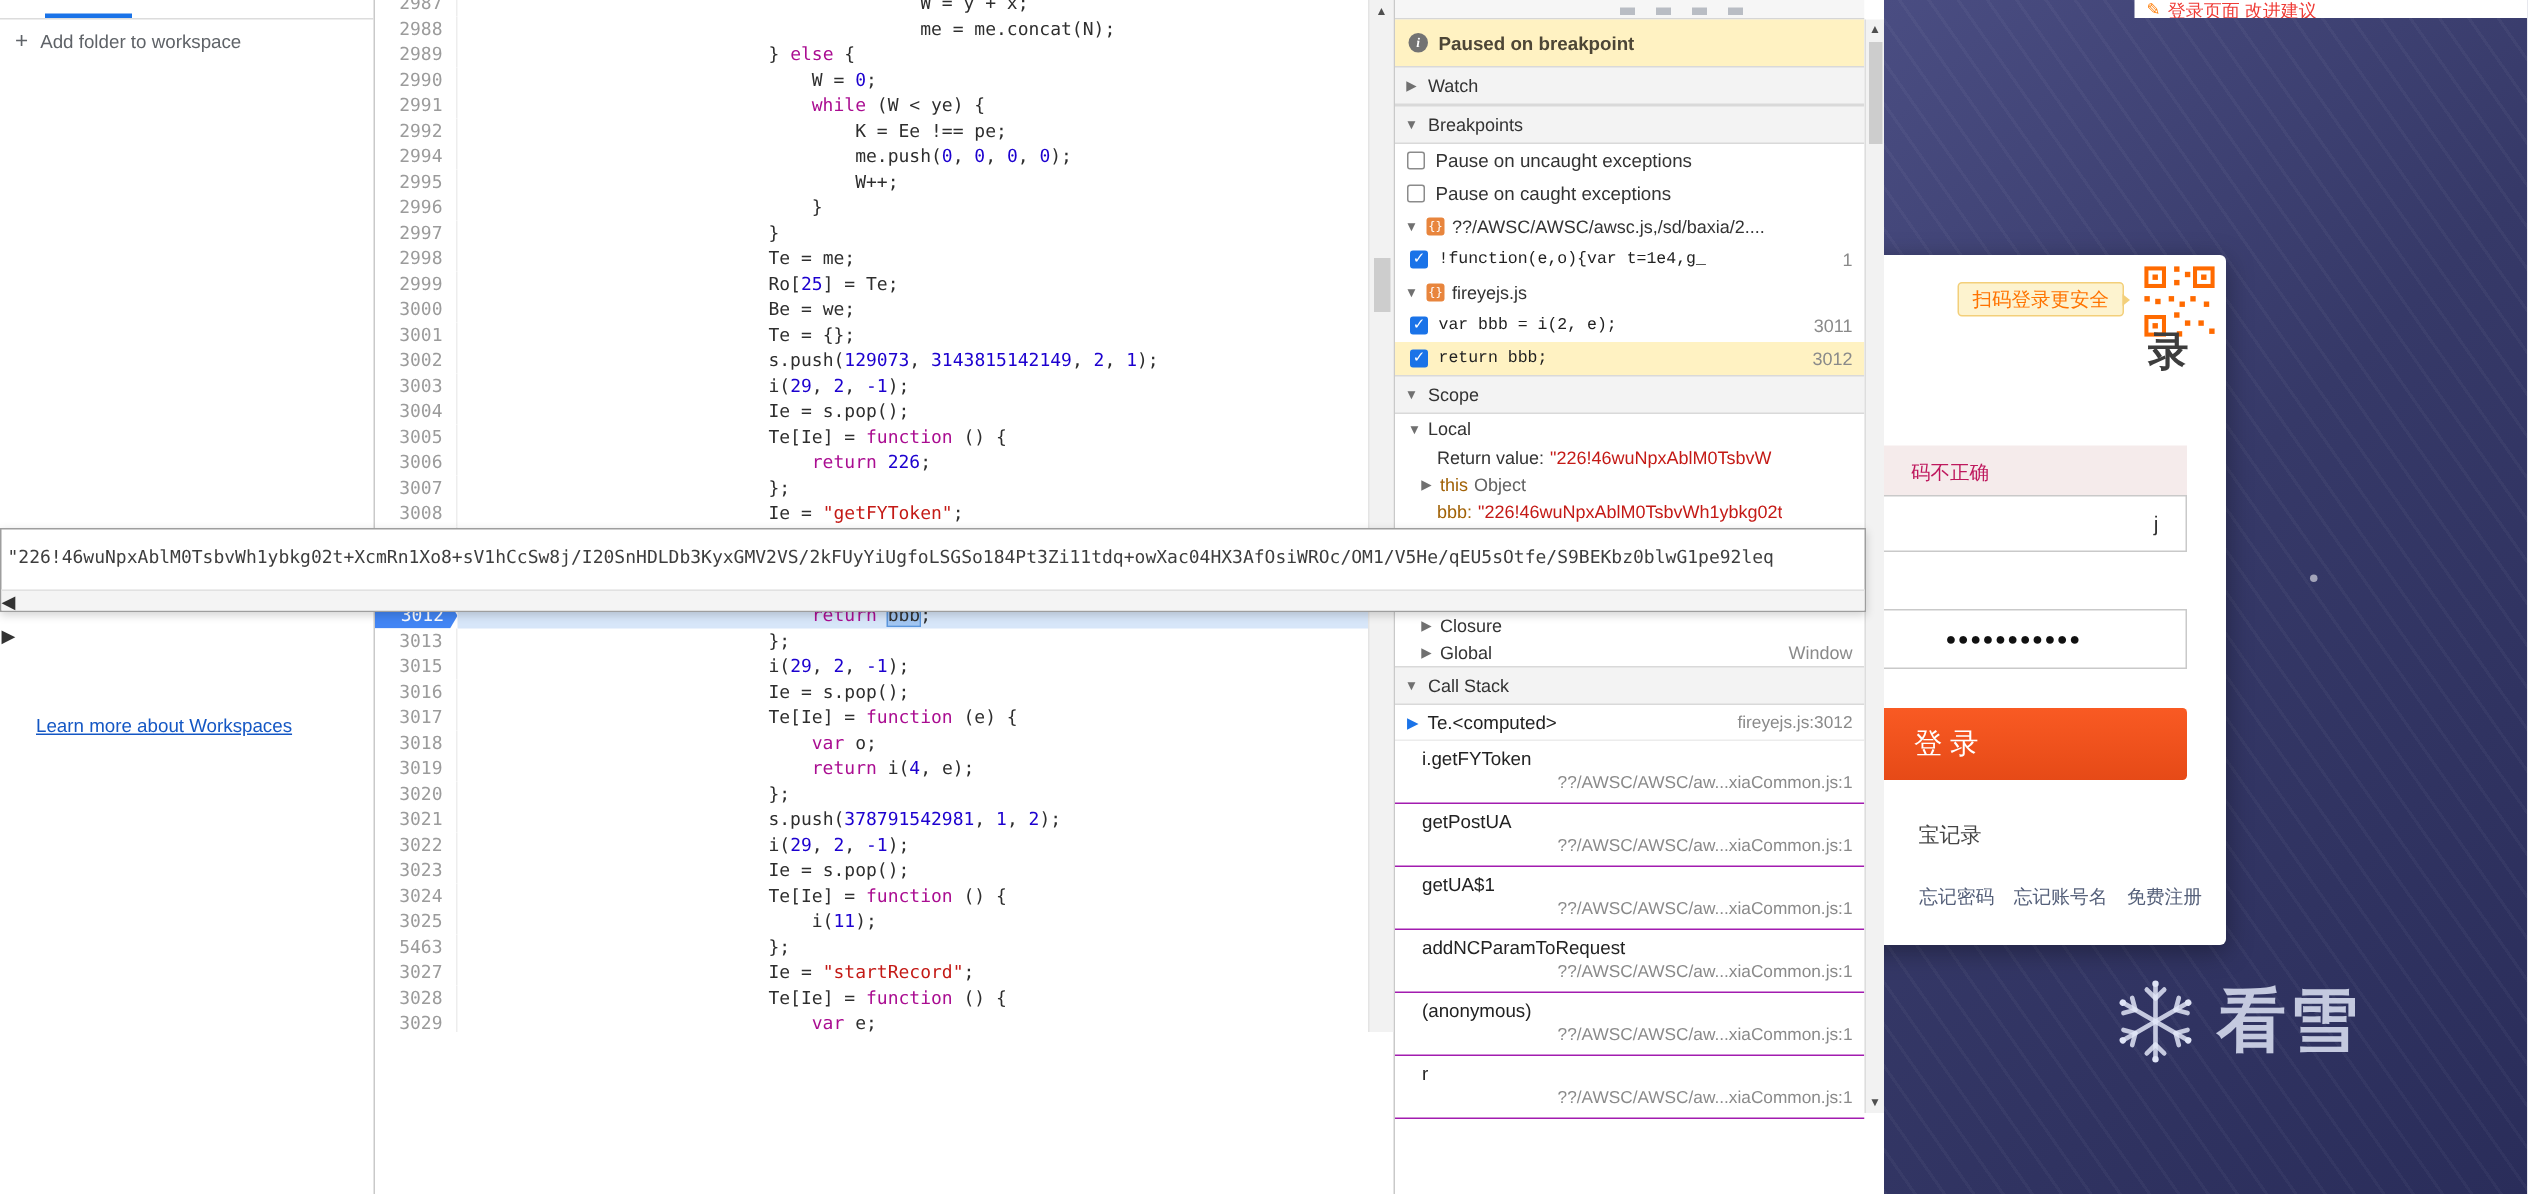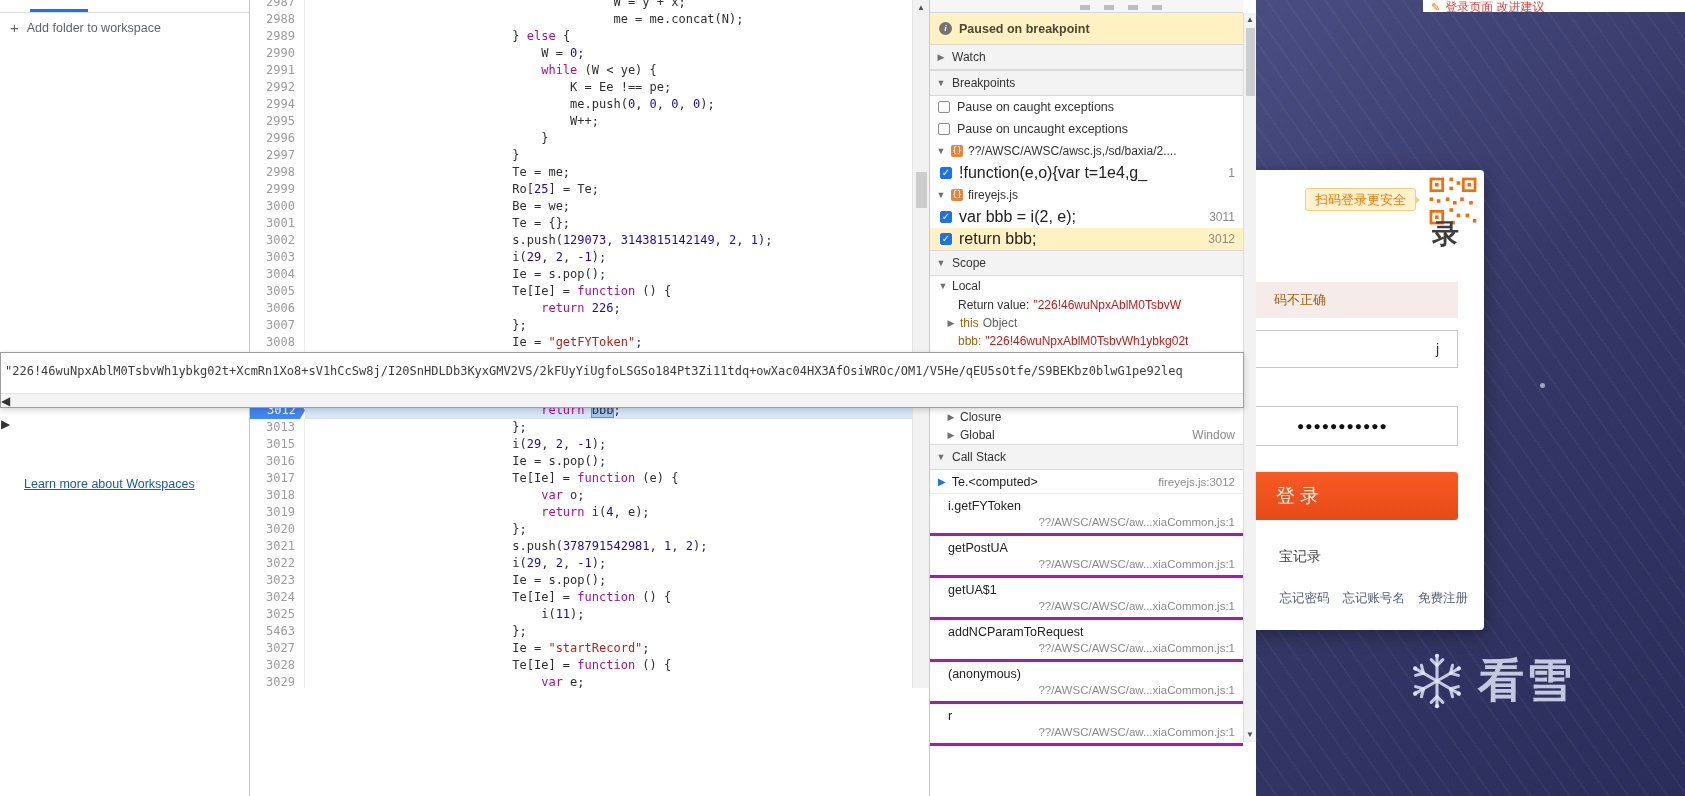--- a/index.html
+++ b/index.html
@@ -16,22 +16,22 @@
     overflow:hidden; white-space:nowrap; line-height:14px; }
   .tb-icon { color:#ff7a00; font-size:11px; }
   .login-card { position:absolute; left:-140px; top:170px; width:368px; height:460px; background:#fff;
     border-radius:4px; box-shadow:0 4px 18px rgba(0,0,0,0.35); }
   .qr-bubble { position:absolute; left:189px; top:18px; height:23px; line-height:21px; padding:0 9px;
     background:#fdf3cf; border:1px solid #f3cf7a; border-radius:3px; color:#ff7300; font-size:13px; white-space:nowrap; }
   .qr-bubble::after { content:""; position:absolute; right:-5px; top:7px;
     border-top:4px solid transparent; border-bottom:4px solid transparent; border-left:5px solid #f3cf7a; }
   .qr-corner { position:absolute; right:4px; top:4px; }
   .login-heading { position:absolute; left:316px; top:46px; font-size:27px; font-weight:bold; color:#3d3d3d; }
-  .error-banner { position:absolute; left:26px; top:112px; width:316px; height:36px; background:#f5ebeb;
-    color:#a16207; font-size:13px; display:flex; align-items:center; justify-content:center; }
+  .error-banner { position:absolute; left:26px; top:127px; width:316px; height:36px; background:#f5ebeb;
+    color:#be185d; font-size:13px; display:flex; align-items:center; justify-content:center; }
   .input { position:absolute; left:26px; width:316px; background:#fff; border:1px solid #c9c9c9; }
   .input.username { top:160px; height:38px; }
   .input.password { top:236px; height:40px; }
   .input .val { position:absolute; right:18px; top:50%; transform:translateY(-50%); font-size:14px; color:#333; }
   .input .dots { position:absolute; left:154px; top:50%; transform:translateY(-50%); font-size:12px;
     letter-spacing:1px; color:#111; }
   .login-btn { position:absolute; left:26px; top:302px; width:316px; height:48px; cursor:pointer;
     background:linear-gradient(#f95a23,#e64a17); border-radius:3px; color:#fff; font-size:19px;
     display:flex; align-items:center; justify-content:center; letter-spacing:5px; }
   .mid-text { position:absolute; left:0; top:378px; width:100%; text-align:center; font-size:14px; color:#454545; }
@@ -89,34 +89,34 @@
   .sec-header { height:26px; background:#f3f3f3; border-top:1px solid #d9d9d9; border-bottom:1px solid #d9d9d9; display:flex; align-items:center; gap:6px; padding:0 6px; color:#333; cursor:pointer; }
   .tri { color:#707070; font-size:9px; width:10px; text-align:center; flex:0 0 10px; }
   .bp-pause-row { height:22px; display:flex; align-items:center; gap:7px; padding:0 8px; font-size:12.5px; color:#333; cursor:pointer; }
   .cb { width:12px; height:12px; border:1px solid #8b8b8b; border-radius:2px; background:#fff; flex:0 0 12px; font-size:10px; line-height:10px; text-align:center; color:#fff; }
   .cb.on { background:#1a73e8; border-color:#1a73e8; }
   .bp-group { height:22px; display:flex; align-items:center; gap:5px; padding:0 6px; overflow:hidden; cursor:pointer; }
   .ficon { width:12px; height:12px; border-radius:2px; background:#e8853d; color:#fff; font-size:8px; line-height:12px; text-align:center; flex:0 0 12px; font-family:"DejaVu Sans Mono",monospace; }
   .fname { white-space:nowrap; overflow:hidden; text-overflow:ellipsis; flex:1; font-size:12px; }
   .bp-entry { height:22px; display:flex; align-items:center; gap:7px; padding:0 8px 0 10px; cursor:pointer; }
   .bp-entry.hl { background:#fff2c2; }
-  .snip { font-family:Liberation Sans, sans-serif; font-size:16px; color:#222; flex:1; white-space:nowrap; overflow:hidden; text-overflow:ellipsis; }
+  .snip { font-family:Liberation Mono, monospace; font-size:11px; color:#222; flex:1; white-space:nowrap; overflow:hidden; text-overflow:ellipsis; }
   .lnum { color:#8a8a8a; font-size:12px; }
   .scope-row { display:flex; align-items:center; gap:4px; padding:0 8px; font-size:12px; white-space:nowrap; overflow:hidden; }
   .scope-local { height:20px; }
   .scope-plain { height:18px; padding-left:28px; }
   .scope-exp { height:18px; padding-left:16px; }
   .pname { color:#a16207; } .sval { color:#c41a16; overflow:hidden; } .oval { color:#616161; }
   .right-val { margin-left:auto; color:#8a8a8a; }
   .scope-spacer { height:58px; }
   .cs-active { height:24px; display:flex; align-items:center; gap:6px; padding:0 8px; border-bottom:1px solid #ececec; cursor:pointer; }
   .cs-arrow { color:#1a73e8; font-size:10px; }
   .cs-name { color:#222; font-size:12.5px; }
   .cs-loc { margin-left:auto; color:#8a8a8a; font-size:11.5px; }
-  .cs-item { height:42px; border-bottom:3px solid #a21caf; padding:5px 8px 0 18px; cursor:pointer; }
+  .cs-item { height:42px; border-bottom:1px solid #a21caf; padding:5px 8px 0 18px; cursor:pointer; }
   .cs-item .cs-name { display:block; }
   .cs-item .cs-loc { display:block; text-align:right; margin-top:3px; }
 
   
   .value-popup { position:absolute; left:0; top:352px; width:1244px; height:56px; background:#fff;
     border:1px solid #9e9e9e; z-index:60; box-shadow:0 2px 6px rgba(0,0,0,0.18); }
   .vp-text { font-family:"DejaVu Sans Mono","Liberation Mono",monospace; font-size:12px; color:#3d3d3d;
     white-space:nowrap; overflow:hidden; padding:11px 6px 0 4px; }
   .vp-scroll { position:absolute; left:0; bottom:0; width:100%; height:14px; background:#f4f4f4; border-top:1px solid #e1e1e1; }
   .vp-scroll .arr.left { left:3px; top:3px; } .vp-scroll .arr.right { right:3px; top:3px; }
@@ -335,25 +335,25 @@
         <span>Watch</span>
       </div>
 
       <div class="sec-header">
         <span class="tri">▼</span>
         <span>Breakpoints</span>
       </div>
 
       <div class="bp-pause-row">
         <span class="cb"></span>
-        <span>Pause on caught exceptions</span>
+        <span>Pause on uncaught exceptions</span>
       </div>
       <div class="bp-pause-row">
         <span class="cb"></span>
-        <span>Pause on uncaught exceptions</span>
+        <span>Pause on caught exceptions</span>
       </div>
 
       <div id="bp-groups">
           <div class="bp-group">
             <span class="tri">▼</span>
             <span class="ficon">{}</span>
             <span class="fname">??/AWSC/AWSC/awsc.js,/sd/baxia/2....</span>
           </div>
           <div class="bp-entry">
             <span class="cb on">✓</span>

